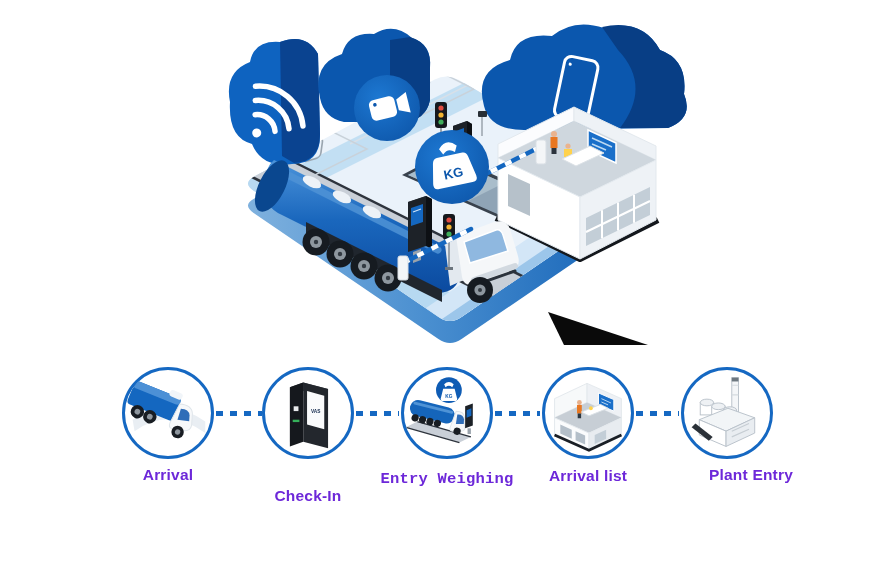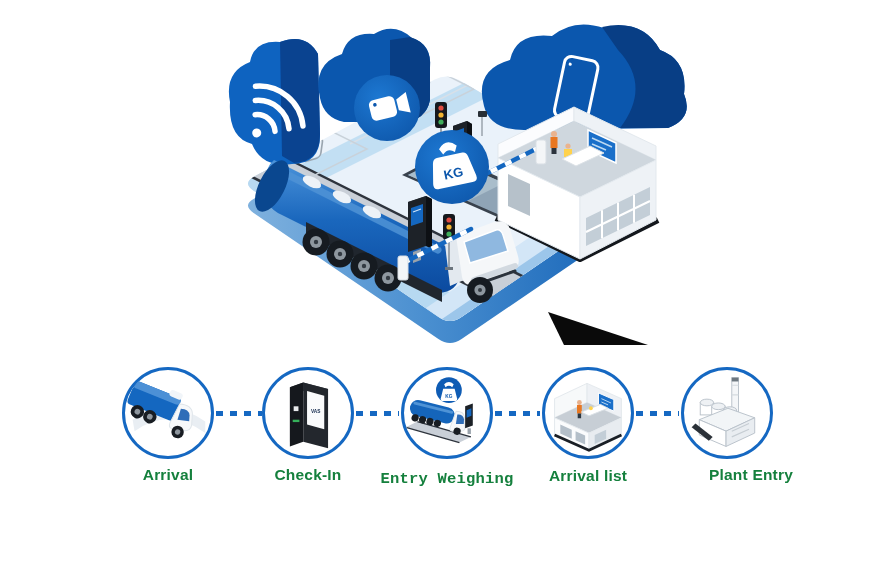--- a/index.html
+++ b/index.html
@@ -5,21 +5,21 @@
   html,body{margin:0;padding:0;background:#fff;}
   .canvas{position:relative;width:894px;height:576px;background:#ffffff;overflow:hidden;
           font-family:"Liberation Sans",sans-serif;}
   .scene{position:absolute;left:222px;top:6px;width:470px;height:342px;}
   .step-circle{position:absolute;width:92px;height:92px;border:3px solid #1568c2;border-radius:50%;
                background:#fff;box-sizing:border-box;overflow:hidden;}
   .step-circle svg{width:100%;height:100%;display:block;}
   .connector{position:absolute;top:411px;height:5px;
              background:repeating-linear-gradient(90deg,#1568c2 0 7px,transparent 7px 14px);}
   .step-label{position:absolute;width:150px;text-align:center;font-size:15.5px;font-weight:bold;
-              color:#15803d;letter-spacing:.2px;}
+              color:#6d28d9;letter-spacing:.2px;}
   svg text{font-family:"Liberation Sans",sans-serif;}
 </style>
 </head>
 <body>
 
 <div class="canvas">
 
   <svg class="scene" viewBox="0 0 470 342">
     <defs>
       <linearGradient id="edgeGrad" x1="0" y1="0" x2="1" y2="0">
@@ -357,18 +357,18 @@
       </g>
       <polygon points="16,52 46,40 74,50 44,64" fill="#f2f5f7" stroke="#b9c1c9"></polygon>
       <polygon points="16,52 44,64 44,80 16,68" fill="#ffffff" stroke="#b9c1c9"></polygon>
       <polygon points="44,64 74,50 74,66 44,80" fill="#e9edf1" stroke="#b9c1c9"></polygon>
       <path d="M 50,64 L 68,56 M 50,70 L 68,62" stroke="#c6cdd3" stroke-width="1.2"></path>
       <polygon points="12,56 30,70 26,74 8,60" fill="#2b3138"></polygon>
     </svg>
   </div>
 
   <div class="step-label" style="left:93px;top:466px;">Arrival</div>
-  <div class="step-label" style="left:233px;top:466px;">Check-In</div>
+  <div class="step-label" style="left:233px;top:487px;">Check-In</div>
   <div class="step-label" style="left:372px;top:470px;font-family:Liberation Mono, monospace;">Entry Weighing</div>
   <div class="step-label" style="left:513px;top:467px;">Arrival list</div>
   <div class="step-label" style="left:676px;top:466px;">Plant Entry</div>
 
 </div>
 
 </body></html>

